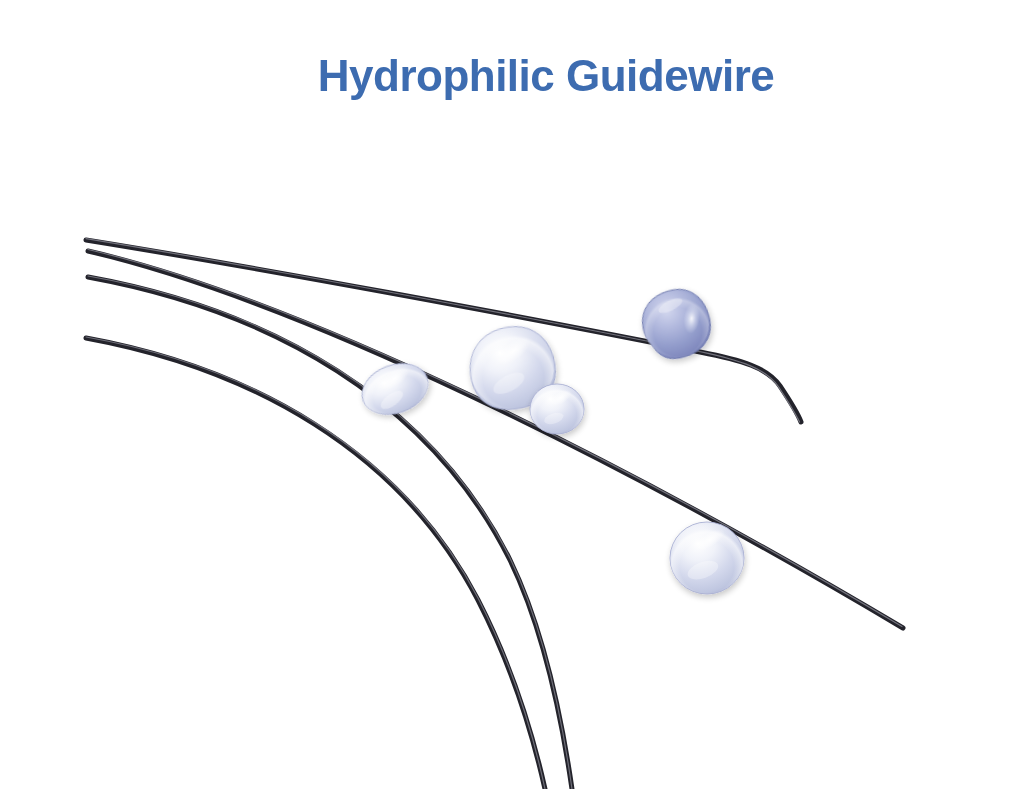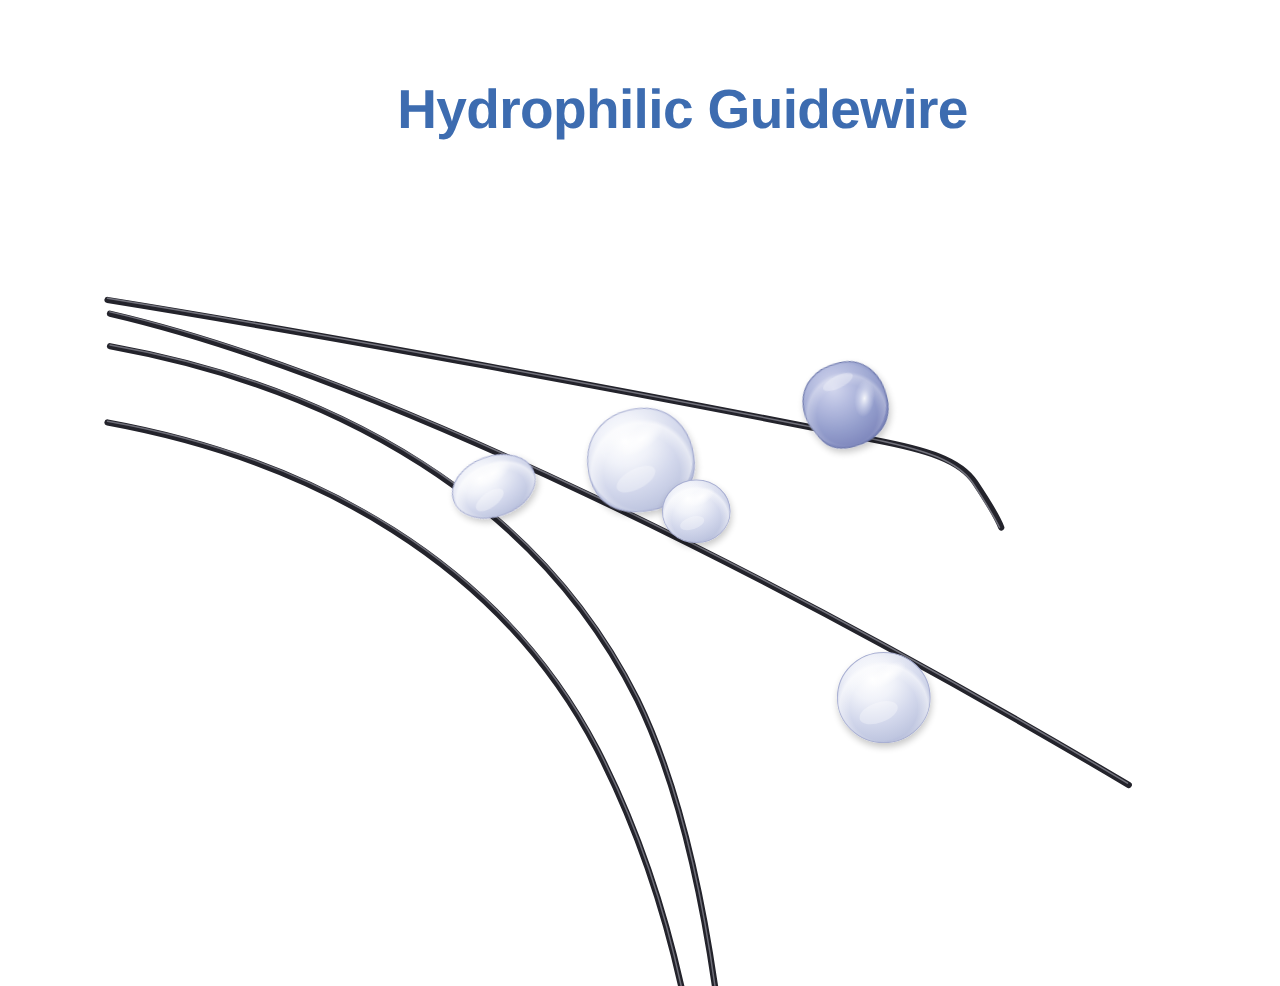--- a/index.html
+++ b/index.html
@@ -14,21 +14,21 @@
   #stage {
     position: relative;
     width: 1024px;
     height: 789px;
     background: #ffffff;
     overflow: hidden;
   }
   #title {
     position: absolute;
     left: 0;
-    top: 66px;
+    top: 54px;
     width: 1024px;
     text-align: center;
     font-family: "Liberation Sans", sans-serif;
     font-weight: bold;
     font-size: 44px;
     letter-spacing: -0.5px;
     color: #3d6cb0;
     white-space: nowrap;
     line-height: 1;
     -webkit-font-smoothing: antialiased;

